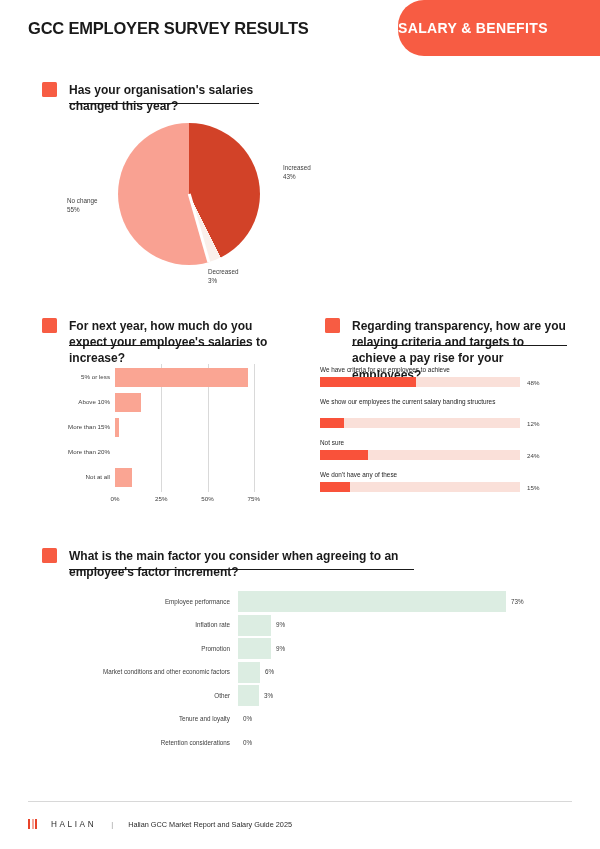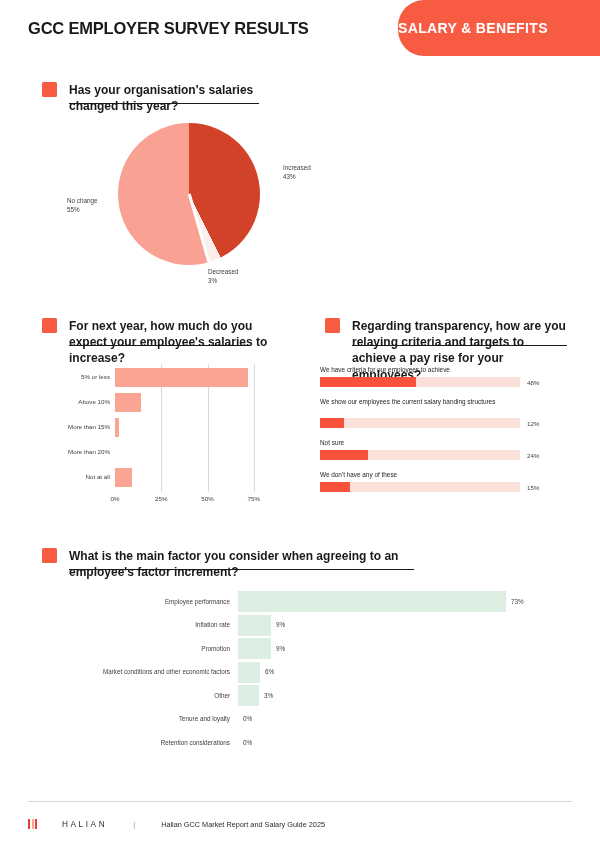--- a/index.html
+++ b/index.html
@@ -244,21 +244,21 @@
     top: 0;
     height: 1px;
     background: #d8d8d8;
   }
   .footer-inner {
     position: absolute;
     left: 28px;
     top: 18px;
     display: flex;
     align-items: center;
-    gap: 25px;
+    gap: 14px;
   }
   .logo-mark {
     display: flex;
     align-items: center;
     gap: 1.5px;
     height: 10px;
   }
   .logo-mark i {
     display: block;
     width: 2px;

